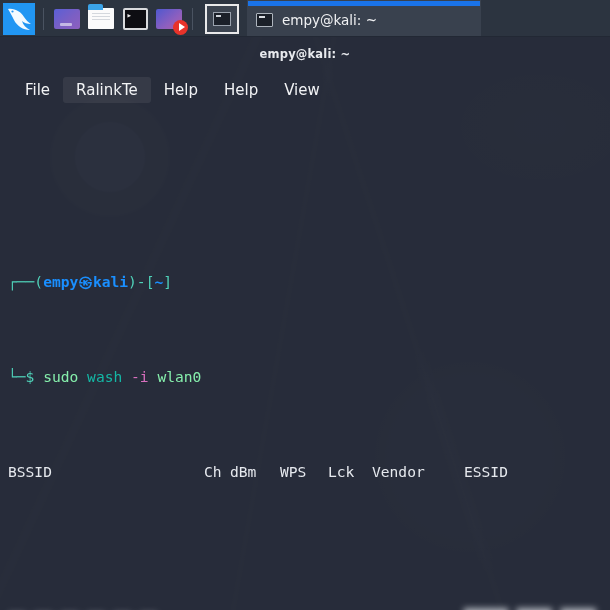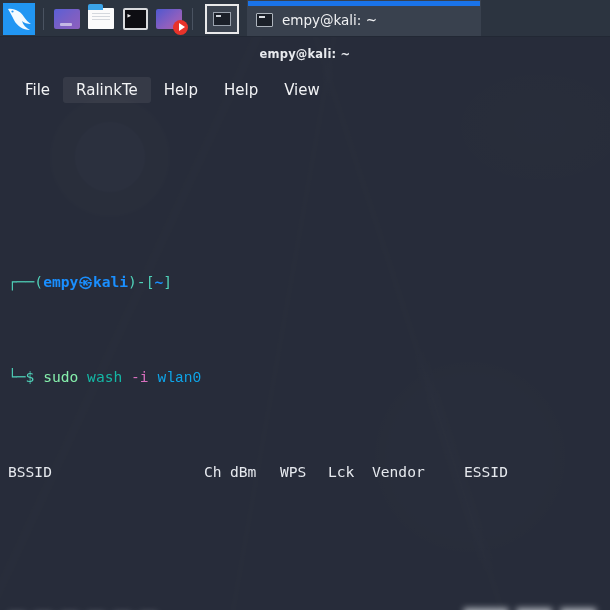--- a/index.html
+++ b/index.html
@@ -170,21 +170,21 @@
     line-height:19px;
     color:#e3e6ea;
     white-space:pre;
   }
   .row{ height:19px; position:relative; }
   .c-green  { color:#4fd1b8; }
   .c-blue   { color:#1a8fff; font-weight:bold;text-align:center; }
   .c-sudo   { color:#86efac; }
   .c-cmd    { color:#14b8a6; }
   .c-flag   { color:#d86fbe; }
-  .c-arg    { color:#0ea5e9;font-family:Liberation Mono, monospace; }
+  .c-arg    { color:#86efac; }
   .c-hdr    { color:#e6e9ee; }
   .c-dim    { color:#dfe3e9; }
 
   
   .blur{
     display:inline-block;
     filter:blur(3.4px);
     opacity:.80;
     vertical-align:top;
   }

